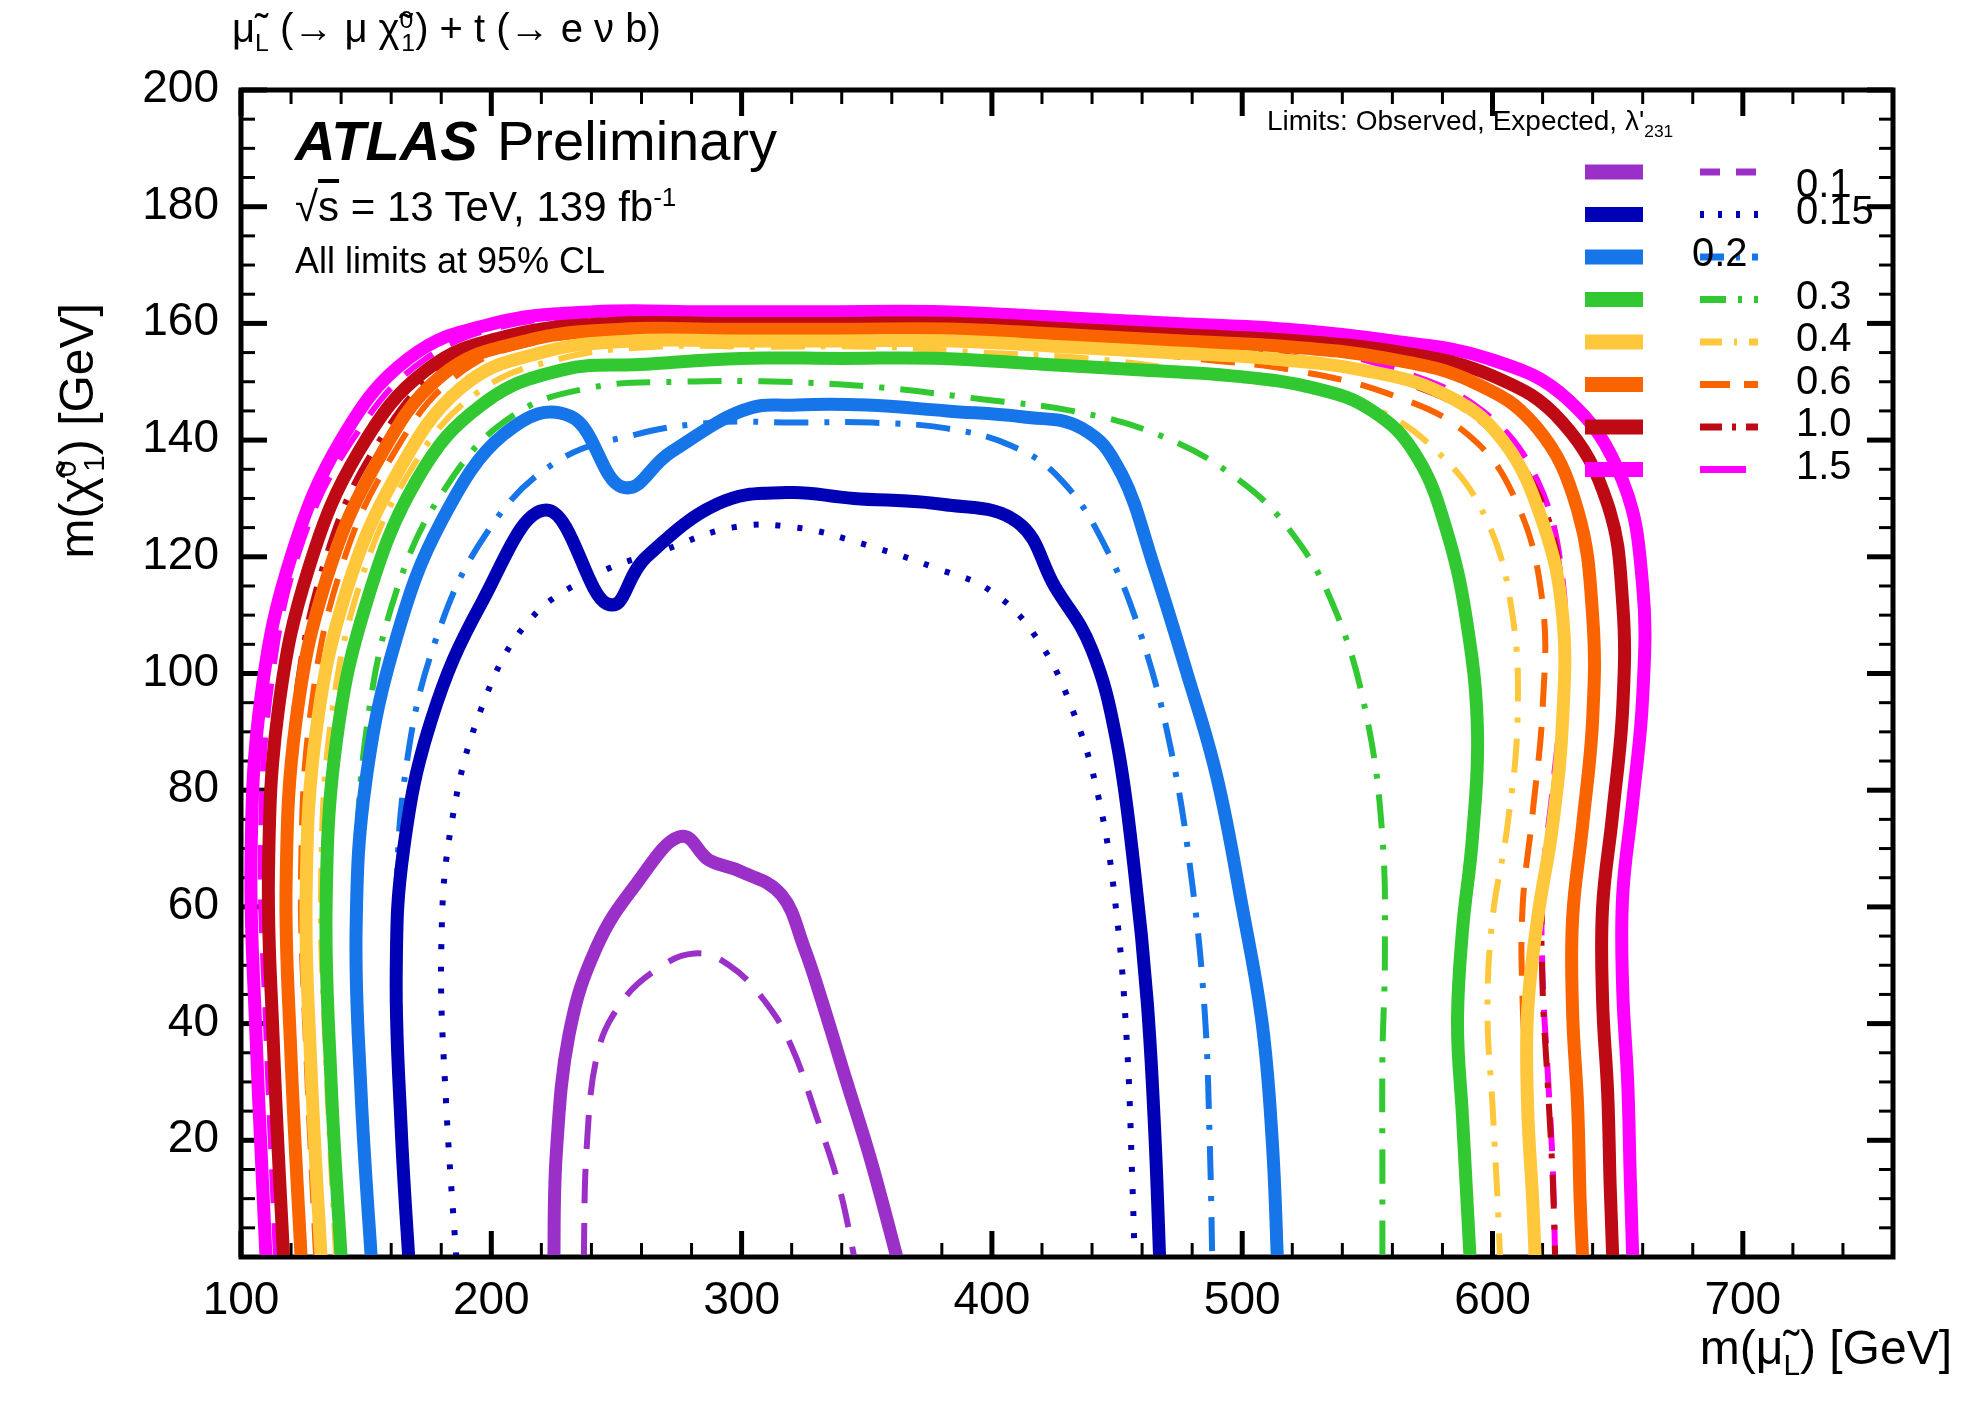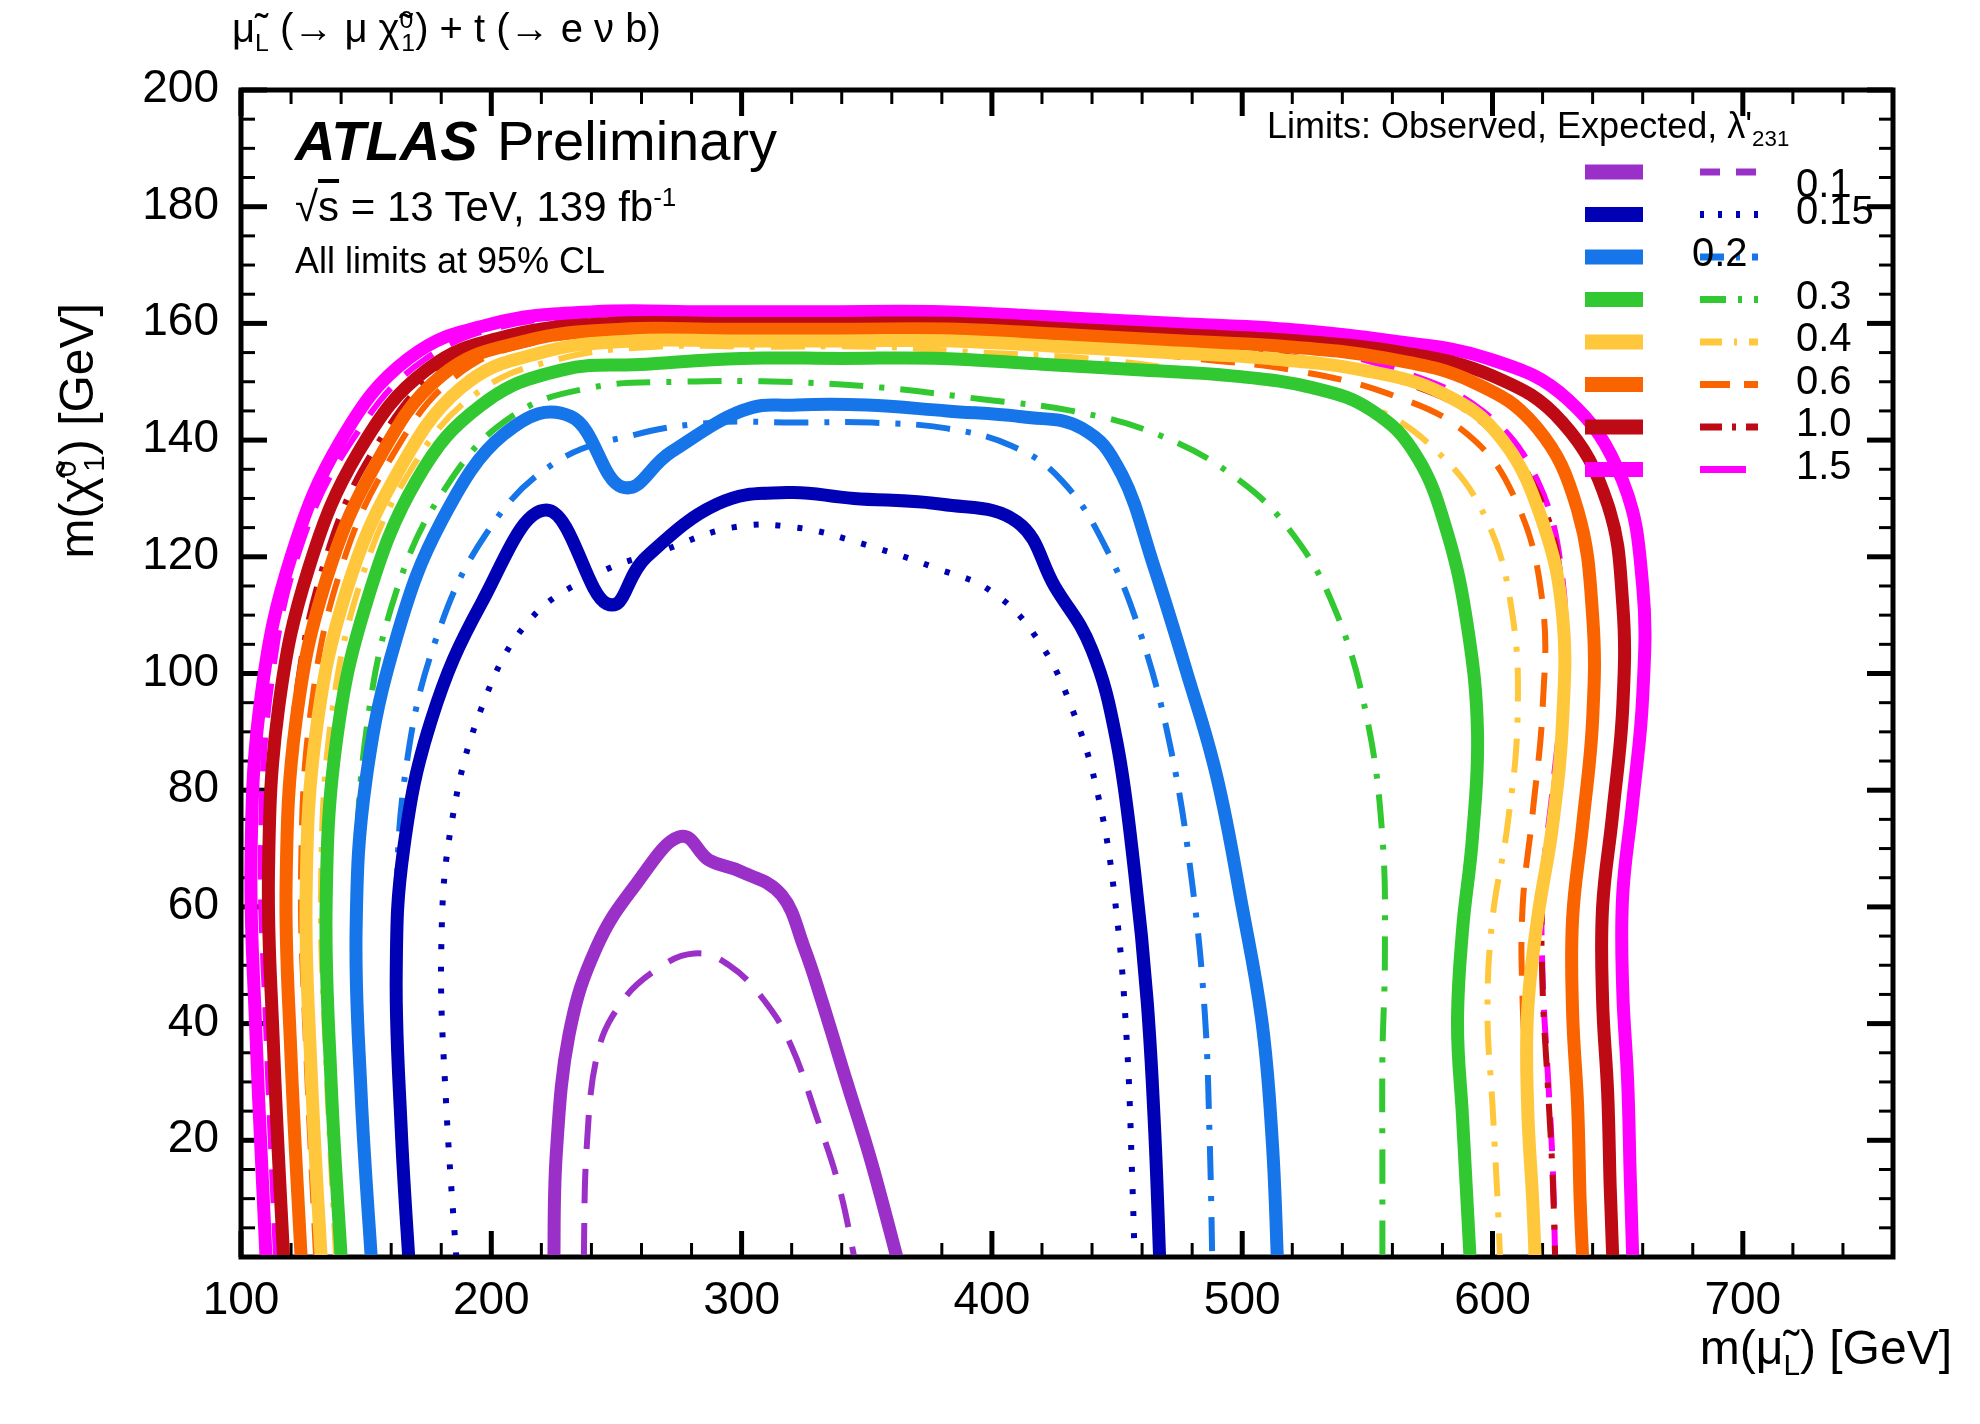--- a/index.html
+++ b/index.html
@@ -7,21 +7,21 @@
   #root{position:relative;width:1980px;height:1424px;background:#fff;}
   svg{display:block;}
   .txt{position:absolute;white-space:nowrap;}
   .sup{font-size:0.62em;vertical-align:super;}
   .sub{font-size:0.62em;vertical-align:sub;}
   #procTitle{left:232px;top:6px;font-size:40px;}
   #atlas{left:295px;top:108px;font-size:56px;font-weight:bold;font-style:italic;letter-spacing:0px;}
   #prelim{left:497px;top:108px;font-size:56px;}
   #lumi{left:295px;top:182px;font-size:42px;}
   #cl{left:295px;top:240px;font-size:36px;}
-  #limhead{left:1267px;top:105px;font-size:36px;}
+  #limhead{left:1267px;top:105px;font-size:28px;}
   #xaxisTitle{right:28px;top:1320px;font-size:48px;}
   #yaxisTitle{position:absolute;left:-120px;top:400px;width:400px;text-align:center;font-size:48px;transform:rotate(-90deg);transform-origin:center center;}
   .ytick{position:absolute;right:0;text-align:right;font-size:46px;}
   .xtick{position:absolute;text-align:center;font-size:46px;}
   .legtext{position:absolute;font-size:40px;}
 </style>
 </head>
 <body>
 
 <div id="root">

